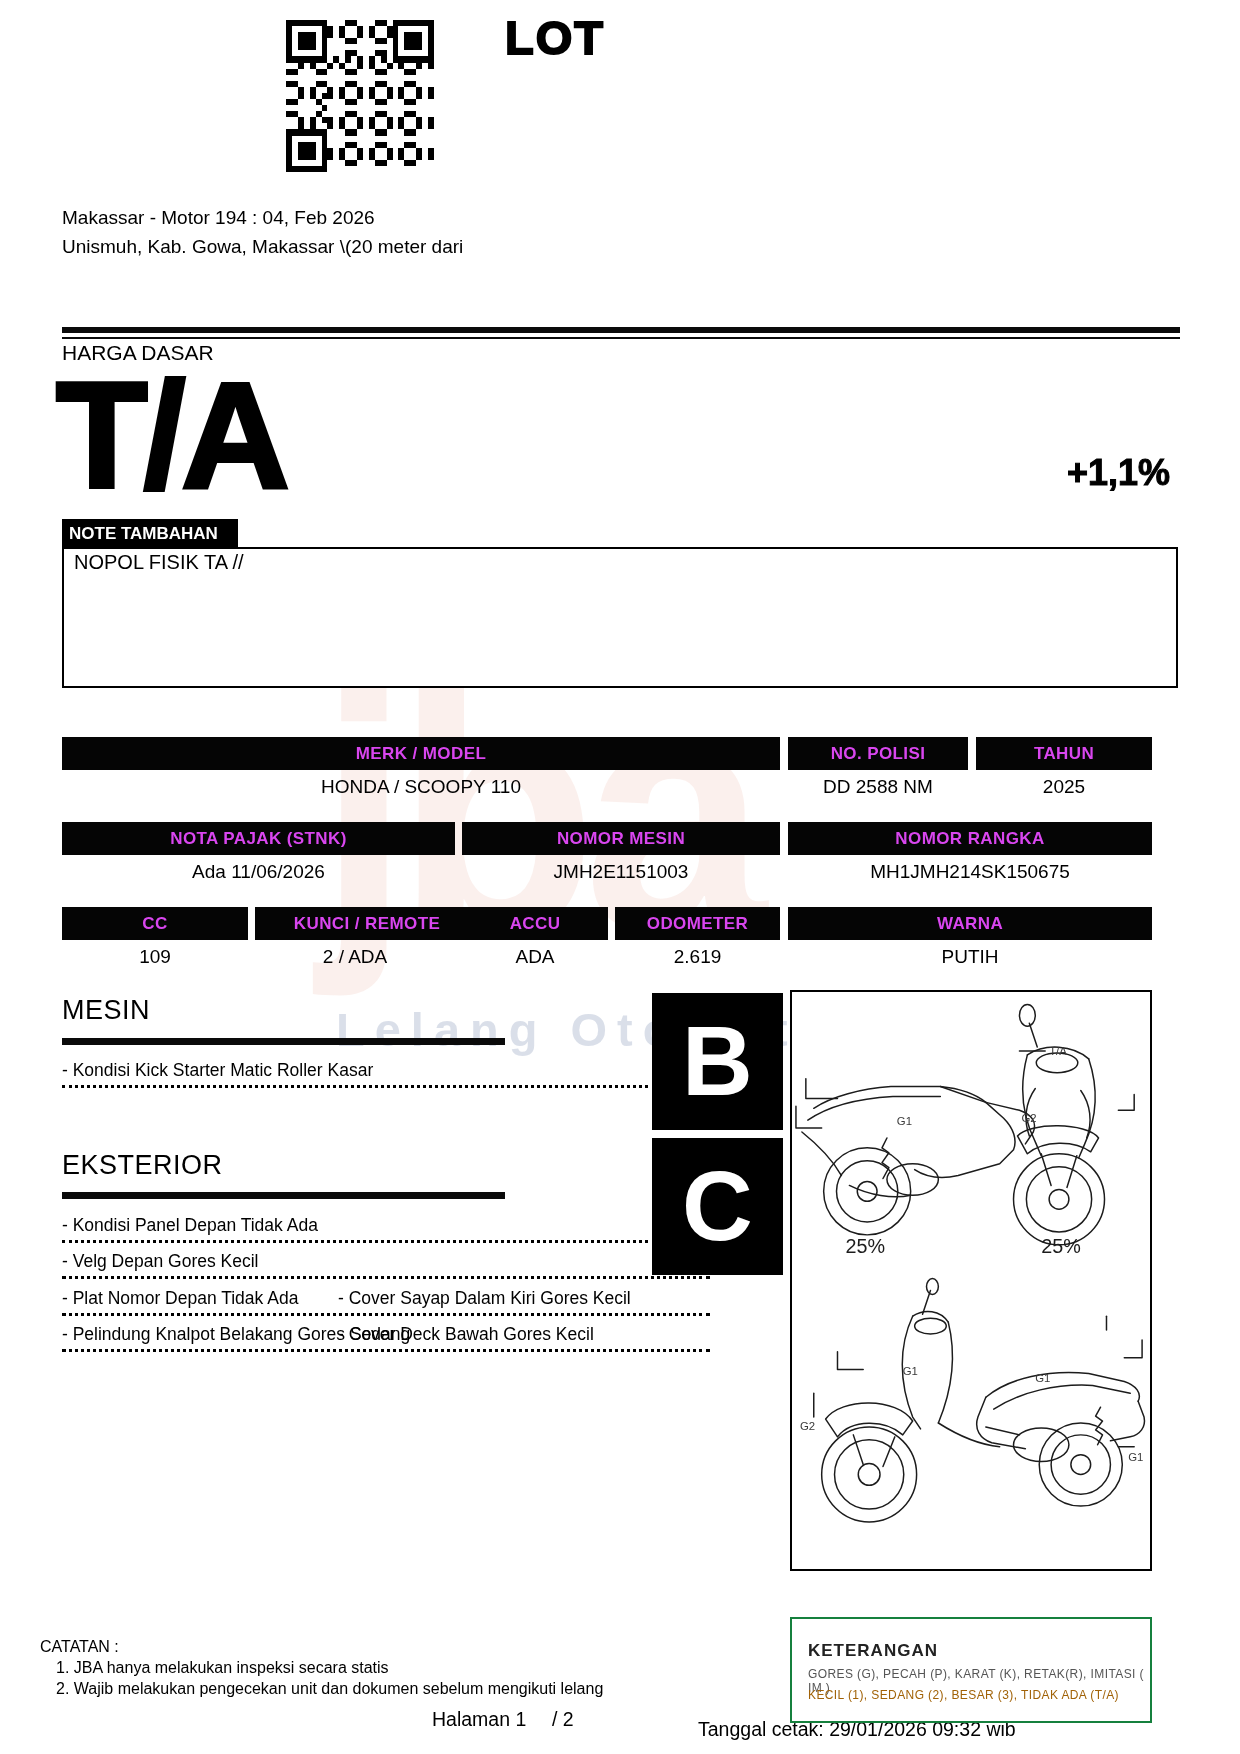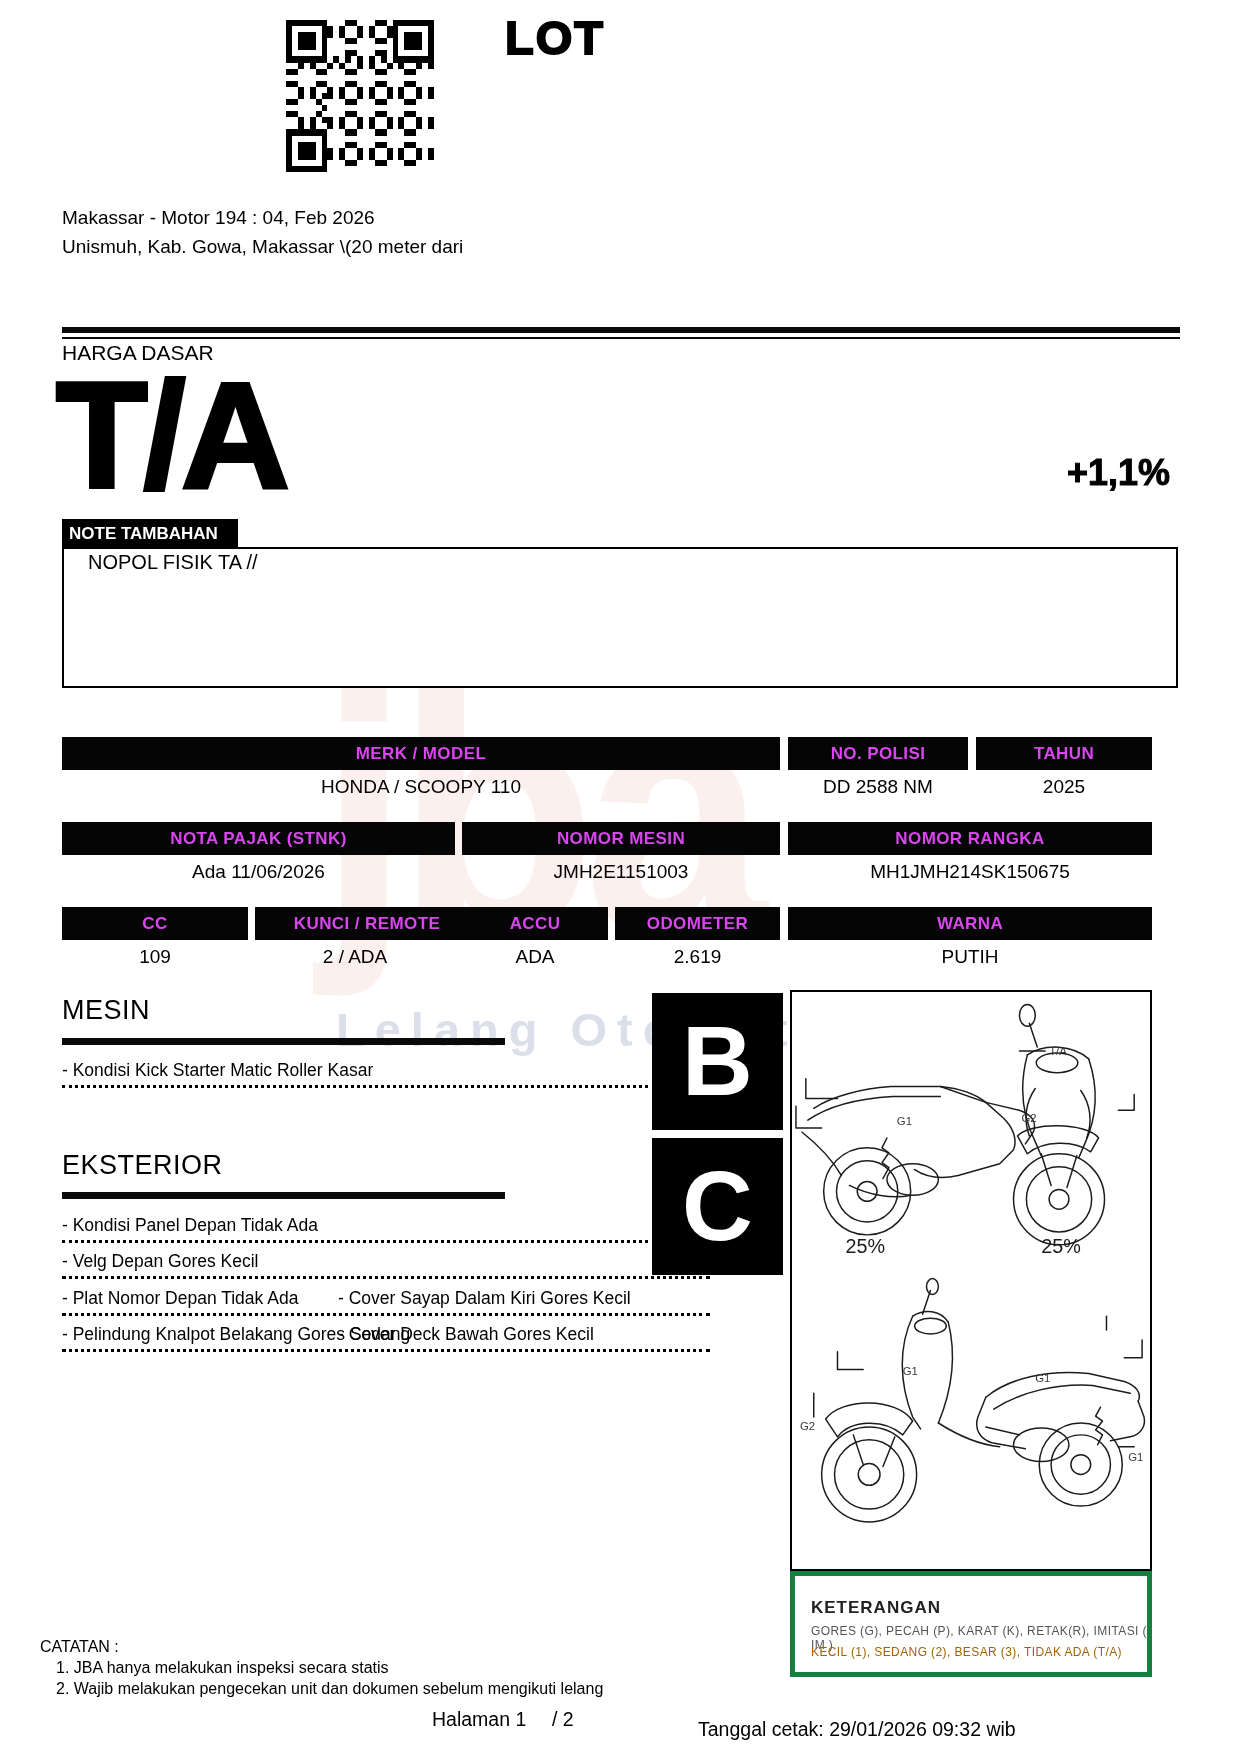--- a/index.html
+++ b/index.html
@@ -26,41 +26,41 @@
            border-top:6px solid #0a0a0a;border-bottom:2px solid #0a0a0a;z-index:1;}
   .harga-label{position:absolute;left:62px;top:341px;font-size:21px;z-index:1;}
   .harga-value{position:absolute;left:56px;top:360px;font-size:150px;font-weight:bold;line-height:1;
                letter-spacing:-4px;-webkit-text-stroke:4px #000;z-index:1;}
   .increment{position:absolute;left:950px;top:452px;width:220px;text-align:right;font-size:36px;
              font-weight:bold;-webkit-text-stroke:1px #000;z-index:1;}
   .note-label{position:absolute;left:62px;top:519px;width:176px;height:29px;background:#000;color:#fff;
               font-size:17px;font-weight:bold;line-height:29px;padding-left:7px;box-sizing:border-box;z-index:2;}
   .note-box{position:absolute;left:62px;top:547px;width:1116px;height:141px;border:2px solid #000;
             box-sizing:border-box;z-index:1;background:#fff;}
-  .note-content{padding:2px 24px;font-size:20px;}
+  .note-content{padding:2px 10px;font-size:20px;}
   
   .bar{position:absolute;height:33px;background:#050505;color:#d946ef;font-weight:bold;font-size:17px;
        text-align:center;line-height:33px;letter-spacing:0.4px;z-index:1;}
   .val{position:absolute;height:26px;font-size:19px;text-align:center;z-index:1;}
   
   .sect{position:absolute;left:62px;font-size:27px;font-weight:normal;letter-spacing:0.5px;z-index:1;}
   .rule{position:absolute;left:62px;width:443px;height:7px;background:#0a0a0a;z-index:1;}
   .item{position:absolute;font-size:17.5px;z-index:1;white-space:nowrap;}
   .dot{position:absolute;left:62px;height:0;border-bottom:3.5px dotted #000;z-index:1;}
   .grade{position:absolute;left:652px;width:131px;height:137px;background:#000;color:#fff;
          display:flex;align-items:center;justify-content:center;font-size:98px;font-weight:bold;z-index:2;}
   
   .diag-panel{position:absolute;left:790px;top:990px;width:362px;height:581px;border:2px solid #000;
               box-sizing:border-box;background:#fff;z-index:2;}
   .diag-panel svg{display:block;}
   .sk{stroke:#1c1c1c;fill:none;stroke-width:1.5;stroke-linejoin:round;stroke-linecap:round;}
   .dlabel{font-family:"Liberation Sans",sans-serif;font-size:11.5px;fill:#3a3a3a;}
   .dtread{font-family:"Liberation Sans",sans-serif;font-size:20px;fill:#1c1c1c;}
   
-  .ket-box{position:absolute;left:790px;top:1571px;width:362px;height:106px;border:5px solid #15803d;
+  .ket-box{position:absolute;left:790px;top:1617px;width:362px;height:106px;border:2px solid #15803d;
            box-sizing:border-box;background:#fff;z-index:2;}
   .ket-title{position:absolute;left:16px;top:22px;font-size:17px;font-weight:bold;letter-spacing:1px;color:#222;}
   .ket-line1{position:absolute;left:16px;top:48px;font-size:12px;color:#555;letter-spacing:0.4px;}
   .ket-line2{position:absolute;left:16px;top:69px;font-size:12px;color:#a16207;letter-spacing:0.4px;}
   
   .catatan-title{position:absolute;left:40px;top:1638px;font-size:16px;z-index:1;}
   .catatan-item1{position:absolute;left:56px;top:1659px;font-size:16px;z-index:1;}
   .catatan-item2{position:absolute;left:56px;top:1680px;font-size:16px;z-index:1;}
   .page-num{position:absolute;left:432px;top:1708px;font-size:19.5px;z-index:1;}
   .page-total{position:absolute;left:552px;top:1708px;font-size:19.5px;z-index:1;}

